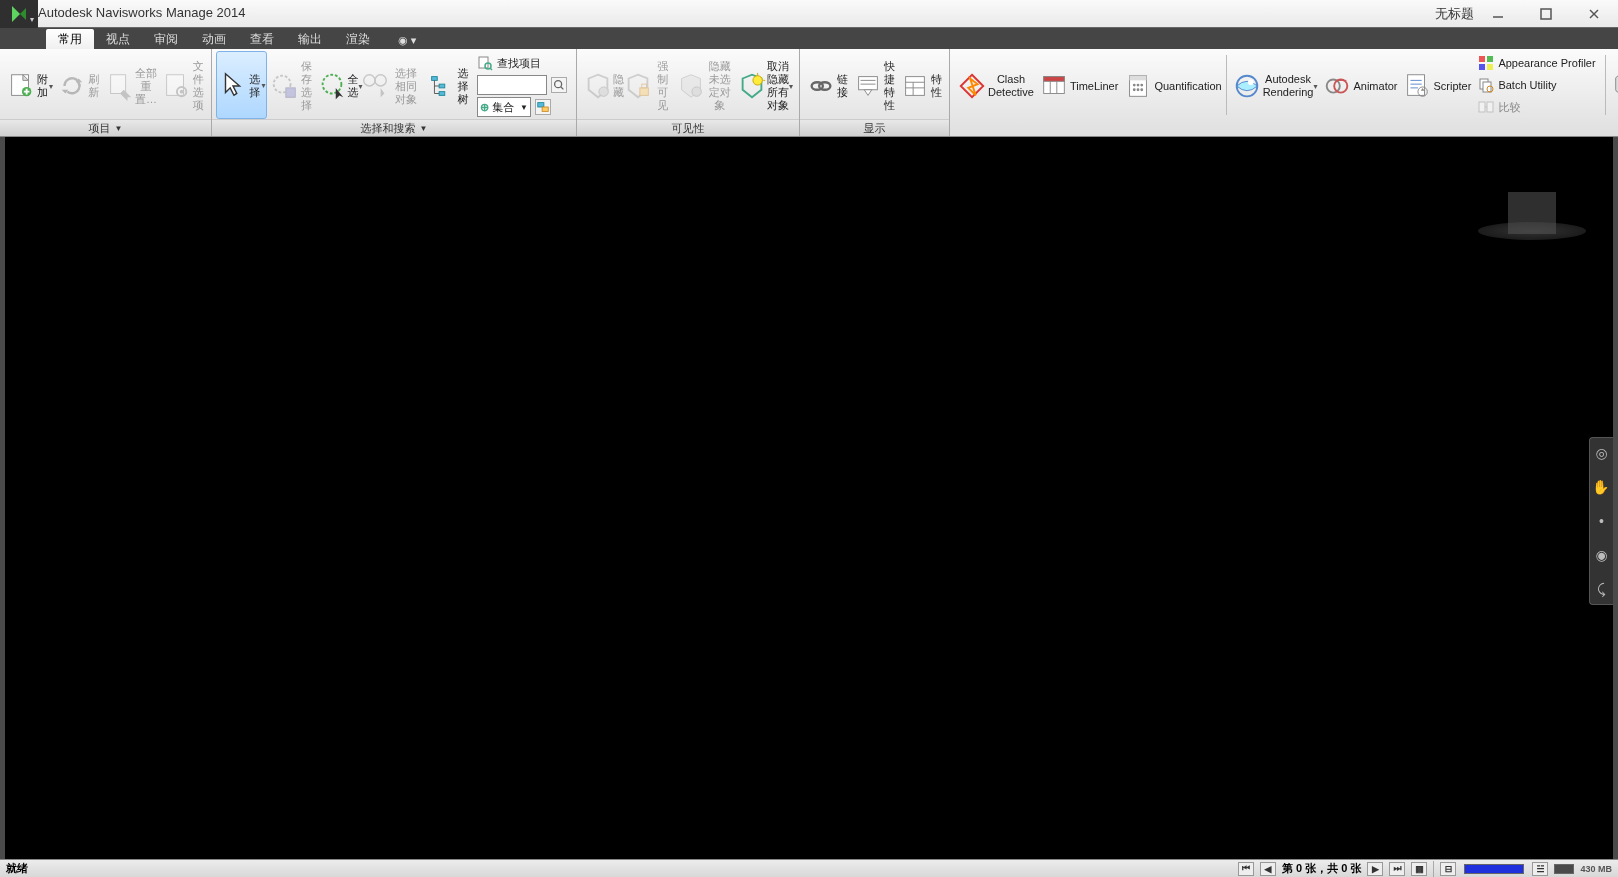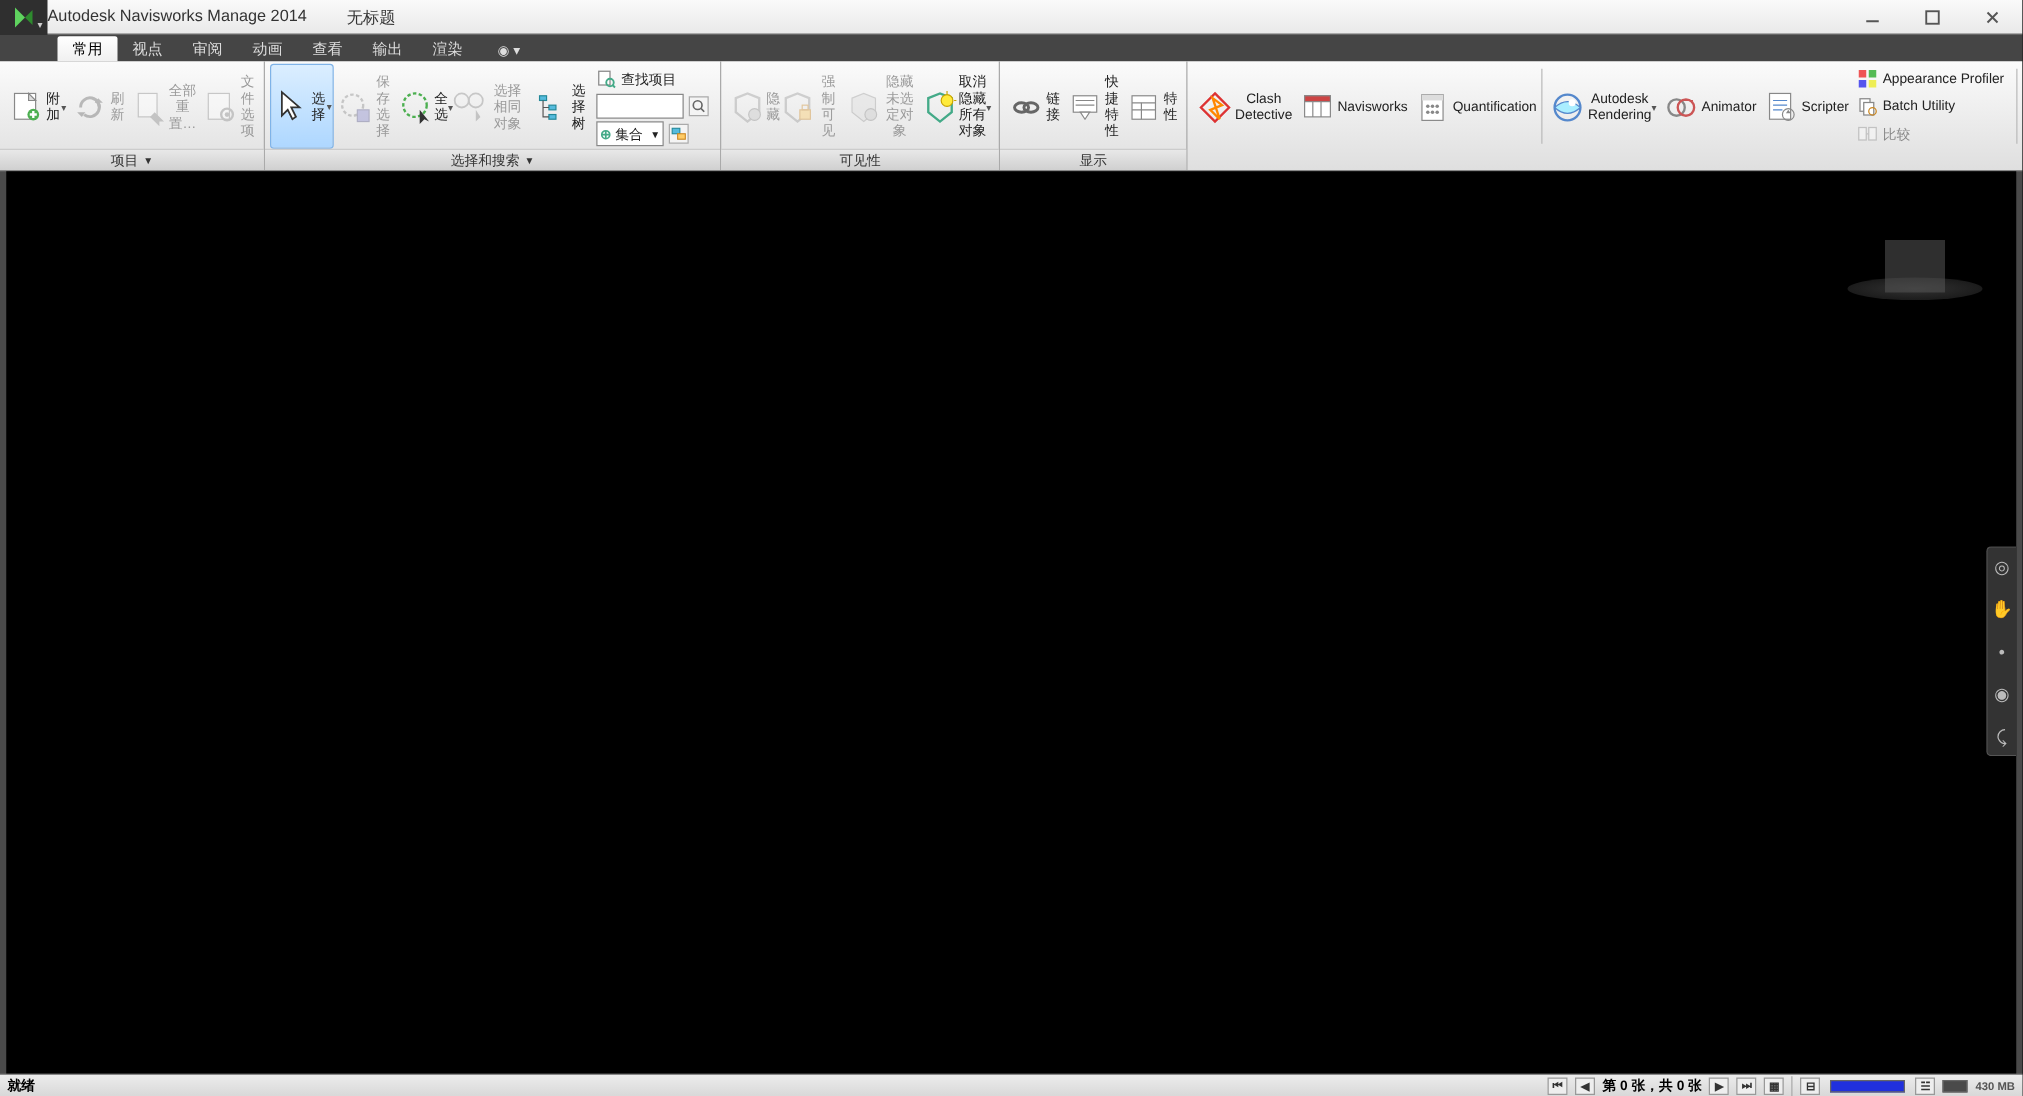--- a/index.html
+++ b/index.html
@@ -3,21 +3,21 @@
 <meta charset="utf-8">
 <style>
 * { margin: 0; padding: 0; box-sizing: border-box; font-family: "Microsoft YaHei", "Segoe UI", sans-serif; }
 body { width: 1618px; height: 877px; overflow: hidden; background: #4a4a4a; }
 
 
 .titlebar { height: 28px; background: linear-gradient(#fafafa,#e9e9e9); display: flex; align-items: center; border-bottom: 1px solid #666; }
 .app-menu { width: 38px; height: 28px; background: #2f2f2f; display:flex; align-items:center; justify-content:center; position:relative; }
 .app-menu svg { width: 20px; height: 20px; }
 .app-menu .dd { color:#ccc; font-size:8px; position:absolute; right:4px; bottom:4px;}
-.title-text { flex:1; text-align:center; font-size:13px; color:#333; display:flex; justify-content:flex-start; gap:32px; }
+.title-text { flex:1; text-align:center; font-size:13px; color:#333; display:flex; justify-content:space-between; gap:32px; }
 .win-controls { display:flex; gap:0; }
 .win-btn { width:48px; height:28px; display:flex; align-items:center; justify-content:center; color:#555;}
 
 
 .tabstrip { height: 21px; background: #454545; display:flex; align-items:flex-end; padding-left:46px; }
 .tab { padding: 2px 12px 1px; font-size:12px; color:#ddd; cursor:pointer; }
 .tab.active { background: linear-gradient(#fff,#f0f0f0); color:#000; border-radius:2px 2px 0 0; }
 .tab-help { margin-left:8px; padding:2px 8px; color:#ddd; font-size:11px;}
 
 
@@ -364,21 +364,21 @@
       </div>
       <div class="rbtn">
         <div class="ico">
             <svg class="i32" viewBox="0 0 32 32">
               <rect x="5" y="6" width="22" height="18" fill="#fff" stroke="#888"></rect>
               <rect x="5" y="6" width="22" height="5" fill="#c44" stroke="#888"></rect>
               <line x1="12" y1="11" x2="12" y2="24" stroke="#888"></line>
               <line x1="19" y1="11" x2="19" y2="24" stroke="#888"></line>
             </svg>
           </div>
-        <span>Navisworks</span>
+        <span>TimeLiner</span>
       </div>
       <div class="rbtn xwide">
         <div class="ico">
             <svg class="i32" viewBox="0 0 32 32">
               <rect x="7" y="5" width="18" height="22" fill="#fff" stroke="#888"></rect>
               <rect x="7" y="5" width="18" height="5" fill="#ddd"></rect>
               <circle cx="12" cy="15" r="1.5" fill="#888"></circle>
               <circle cx="16" cy="15" r="1.5" fill="#888"></circle>
               <circle cx="20" cy="15" r="1.5" fill="#888"></circle>
               <circle cx="12" cy="20" r="1.5" fill="#888"></circle>

